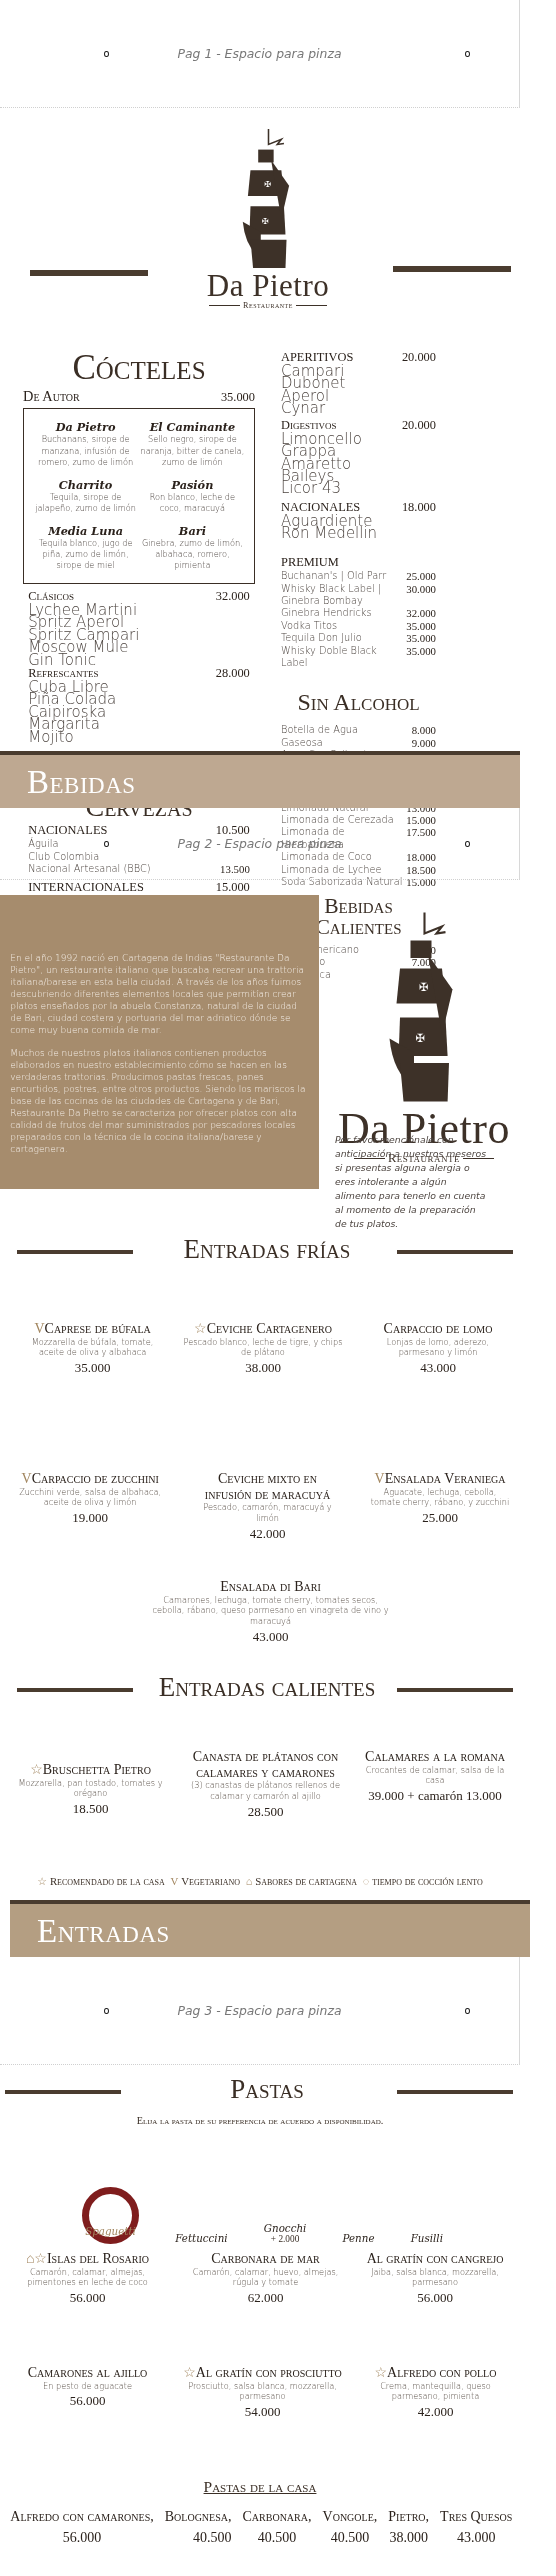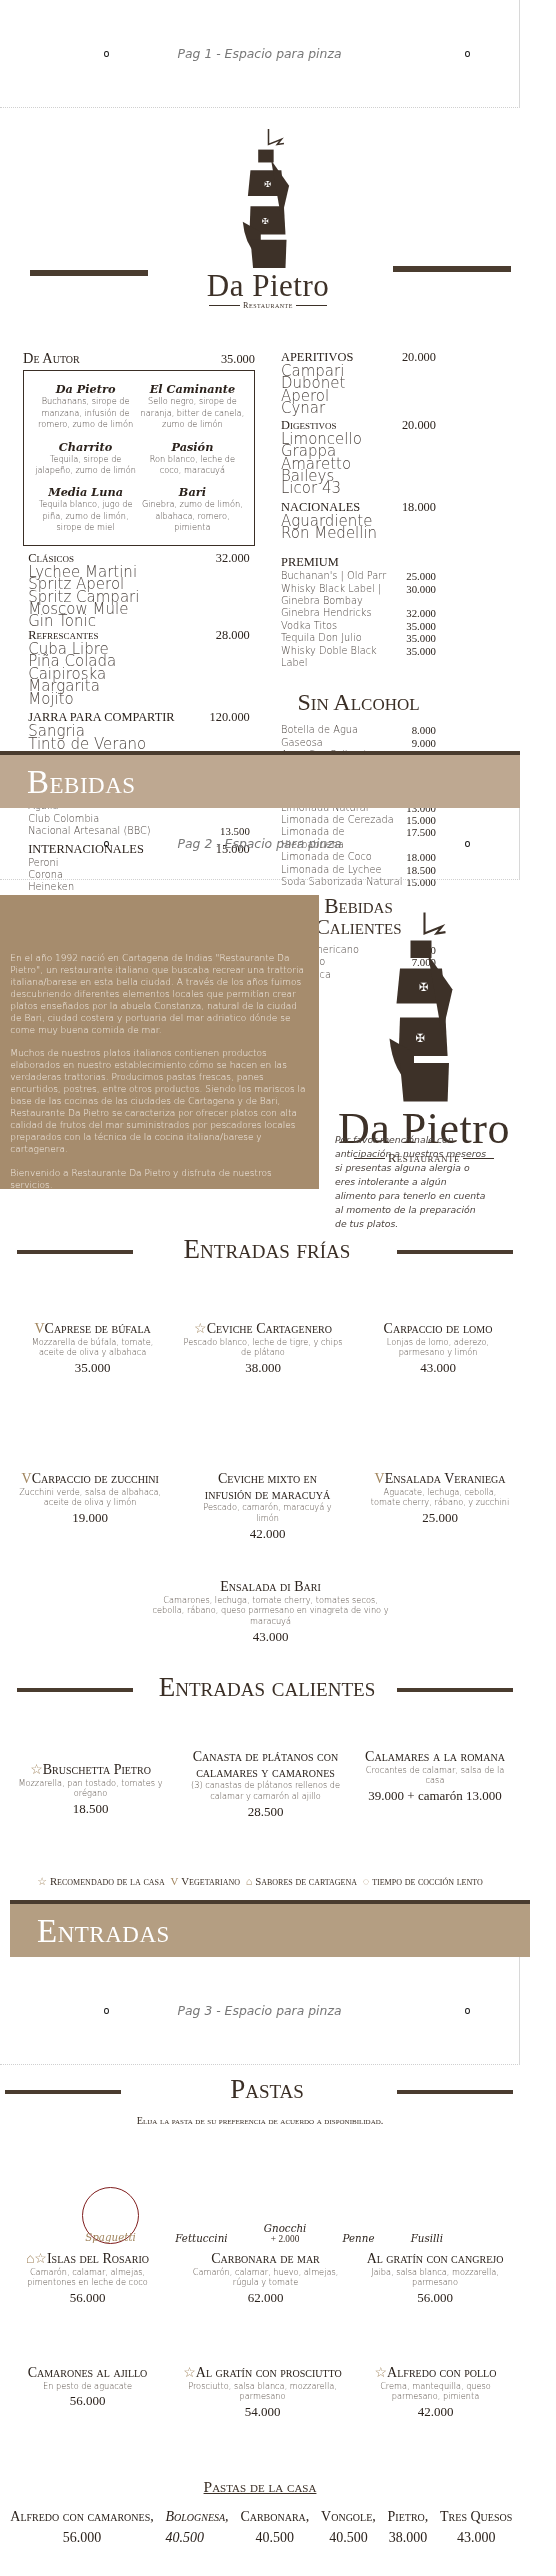--- a/index.html
+++ b/index.html
@@ -80,20 +80,21 @@
       <path d="M5 180 Q10 230 40 250 L40 200 Z" fill="#3d3128"></path>
       <path d="M20 215 L90 215 L88 270 L25 270 Z" fill="#3d3128"></path>
       <text x="47" y="112" fill="#fff" font-size="16">✠</text>
       <text x="42" y="185" fill="#fff" font-size="16">✠</text>
     </svg>
     <div class="brand-name">Da Pietro</div>
     <div class="brand-sub sc">Restaurante</div>
   </div>
 
   <div style="position:absolute;left:23px;top:242px;width:232px;">
+    <div class="big-h" style="font-size:35px;margin-bottom:3.1px;">Cócteles</div>
     <div class="cat-row">
         <span class="n sc" style="font-size:14.4px;">De Autor</span>
         <span class="p">35.000</span>
       </div>
     <div class="autor-box">
       <div class="c">
           <div class="cn">Da Pietro</div>
           <div class="cd">Buchanans, sirope de manzana, infusión de romero, zumo de limón</div>
         </div>
       <div class="c">
@@ -328,21 +329,20 @@
 </div>
 <div class="pinza" style="position:absolute;top:808px;left:0;height:72px;">
   <span class="hole l"></span>
   <span class="label">Pag 2 - Espacio para pinza</span>
   <span class="hole r"></span>
 </div>
 
 <div class="story" style="position:absolute;top:895px;">
   <p>En el año 1992 nació en Cartagena de Indias "Restaurante Da Pietro", un restaurante italiano que buscaba recrear una trattoria italiana/barese en esta bella ciudad. A través de los años fuimos descubriendo diferentes elementos locales que permitían crear platos enseñados por la abuela Constanza, natural de la ciudad de Bari, ciudad costera y portuaria del mar adriatico dónde se come muy buena comida de mar.</p>
   <p>Muchos de nuestros platos italianos contienen productos elaborados en nuestro establecimiento cómo se hacen en las verdaderas trattorias. Producimos pastas frescas, panes encurtidos, postres, entre otros productos. Siendo los mariscos la base de las cocinas de las ciudades de Cartagena y de Bari, Restaurante Da Pietro se caracteriza por ofrecer platos con alta calidad de frutos del mar suministrados por pescadores locales preparados con la técnica de la cocina italiana/barese y cartagenera.</p>
-  <p>Bienvenido a Restaurante Da Pietro y disfruta de nuestros servicios.</p>
 </div>
 <div style="position:absolute;left:334px;top:909px;width:180px;text-align:center;">
   <svg width="77" height="196" viewBox="0 0 110 270">
     <path d="M55 0 L55 30 L80 20 L72 30 L85 28" fill="none" stroke="#3d3128" stroke-width="3"></path>
     <rect x="35" y="40" width="30" height="25" fill="#3d3128"></rect>
     <path d="M20 80 L80 80 L85 130 L15 130 Z" fill="#3d3128"></path>
     <path d="M20 150 L85 150 L88 205 L18 205 Z" fill="#3d3128"></path>
     <path d="M60 60 L95 110 L80 175 Z" fill="#3d3128"></path>
     <path d="M5 180 Q10 230 40 250 L40 200 Z" fill="#3d3128"></path>
     <path d="M20 215 L90 215 L88 270 L25 270 Z" fill="#3d3128"></path>
@@ -426,21 +426,21 @@
   <span class="hole l"></span>
   <span class="label">Pag 3 - Espacio para pinza</span>
   <span class="hole r"></span>
 </div>
 
 <div class="sec-title" style="top:2074px;">
   <span class="lineL" style="left:5.2px;"></span><span class="t">Pastas</span><span class="lineR"></span>
 </div>
 <div class="legend" style="top:2115px;font-size:10.3px;">Elija la pasta de su preferencia de acuerdo a disponibilidad.</div>
 <div style="position:absolute;top:2136px;left:82px;width:361px;height:108px;display:flex;justify-content:space-between;align-items:flex-end;">
-  <div class="script" style="font-size:10.3px;color:#a2865f;border:1px solid #7f1d1d;border-radius:50%;width:57px;height:57px;display:flex;align-items:flex-end;justify-content:center;">Spaguetti</div>
+  <div class="script" style="font-size:10.3px;color:#a2865f;border:7px solid #7f1d1d;border-radius:50%;width:57px;height:57px;display:flex;align-items:flex-end;justify-content:center;">Spaguetti</div>
   <div class="script" style="font-size:10.3px;">Fettuccini</div>
   <div style="text-align:center;">
       <div class="script" style="font-size:10.3px;">Gnocchi</div>
       <div class="serif" style="font-size:9.3px;">+ 2.000</div>
     </div>
   <div class="script" style="font-size:10.3px;">Penne</div>
   <div class="script" style="font-size:10.3px;">Fusilli</div>
 </div>
 
 <div class="dish" style="left:13px;top:2251px;width:149px;">
@@ -473,21 +473,21 @@
     <div class="dd">Crema, mantequilla, queso parmesano, pimienta</div>
     <div class="dp">42.000</div>
   </div>
 
 <div class="legend" style="top:2478px;font-size:15.5px;"><span style="text-decoration:underline;margin-top:35px;">Pastas de la casa</span></div>
 <div style="position:absolute;top:2509px;left:10.3px;width:502px;display:flex;justify-content:space-between;font-family:'Liberation Serif',serif;font-variant:small-caps;font-size:14px;color:#2b221c;">
   <div style="text-align:center;">
       <div>Alfredo con camarones,</div>
       <div style="margin-top:5.2px;">56.000</div>
     </div>
-  <div style="text-align:left;font-style:italic;">
+  <div style="text-align:right;">
       <div>Bolognesa,</div>
       <div style="margin-top:5.2px;">40.500</div>
     </div>
   <div style="text-align:center;">
       <div>Carbonara,</div>
       <div style="margin-top:5.2px;">40.500</div>
     </div>
   <div style="text-align:center;">
       <div>Vongole,</div>
       <div style="margin-top:5.2px;">40.500</div>

